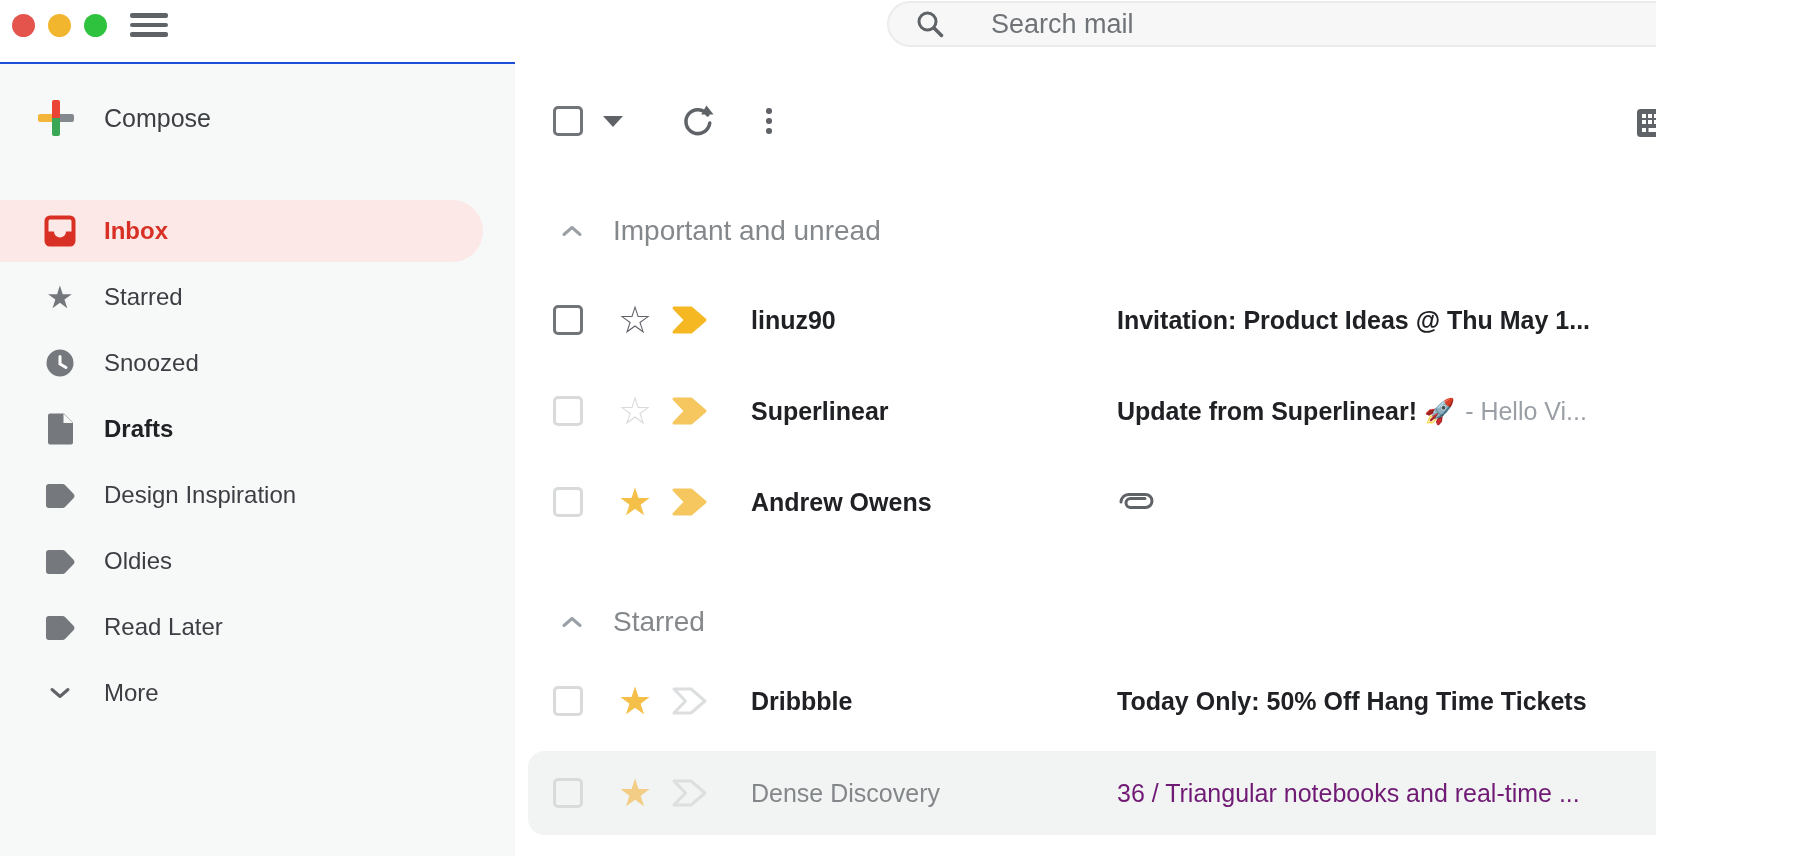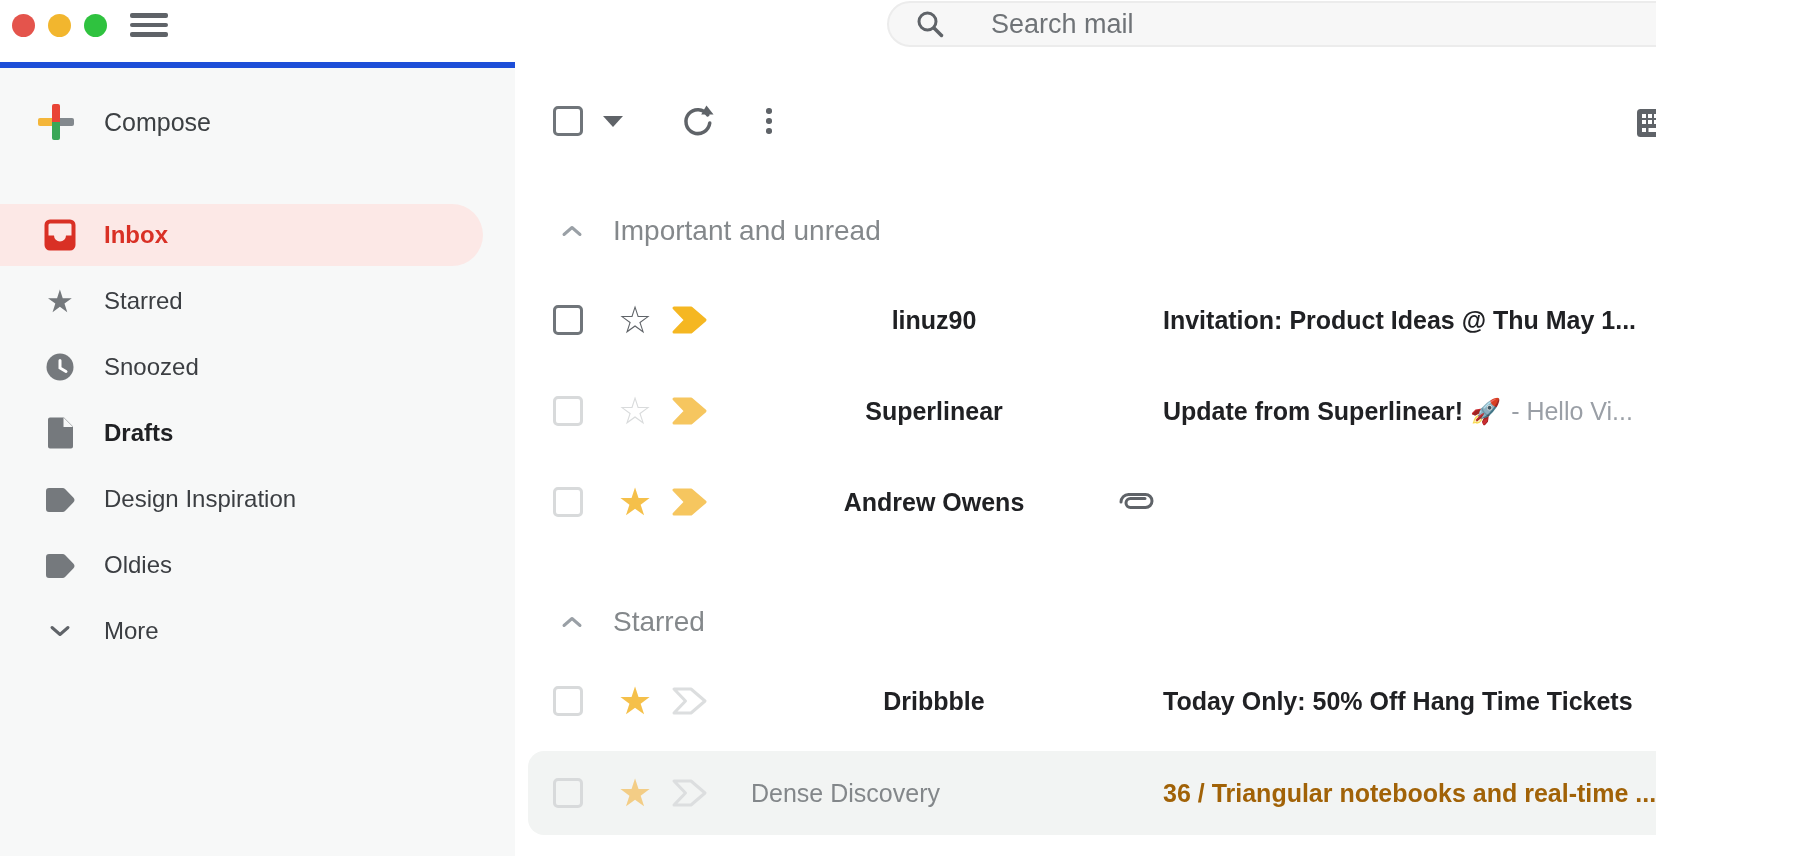--- a/index.html
+++ b/index.html
@@ -24,21 +24,21 @@
   .caret-down{width:0;height:0;border-left:10px solid transparent;border-right:10px solid transparent;
               border-top:11px solid #5f6368;}
   .avatar{position:absolute;left:1744px;top:3px;width:55px;height:55px;border-radius:50%;
           background:
             radial-gradient(circle at 50% 30%, #f0d694 0 24%, transparent 25%),
             radial-gradient(circle at 50% 52%, #e2ad7e 0 30%, #ecca8c 31% 52%, transparent 53%),
             radial-gradient(circle at 50% 50%, #e8c981 0 60%, #79805f 61%);}
 
   
   .sidebar{position:absolute;top:62px;left:0;width:515px;height:794px;background:#f7f8f8;
-           border-top:6px solid #1d4ed8;box-sizing:border-box;}
+           border-top:2px solid #1d4ed8;box-sizing:border-box;}
   .compose{position:absolute;top:28px;left:38px;height:52px;display:flex;align-items:center;cursor:pointer;}
   .plus{position:relative;width:36px;height:36px;}
   .plus i{position:absolute;display:block;}
   .plus .h-l{left:0;top:14px;width:18px;height:8px;background:#f4b63a;border-radius:2px 0 0 2px;}
   .plus .h-r{left:18px;top:14px;width:18px;height:8px;background:#83898e;border-radius:0 2px 2px 0;}
   .plus .v-t{left:14px;top:0;width:8px;height:18px;background:#e94436;border-radius:2px 2px 0 0;}
   .plus .v-b{left:14px;top:18px;width:8px;height:18px;background:#3aa757;border-radius:0 0 2px 2px;}
   .compose .lbl{margin-left:30px;font-size:25px;color:#3c4043;font-weight:500;}
   .nav{position:absolute;top:134px;left:0;width:515px;}
   .nav-item{position:relative;height:66px;display:flex;align-items:center;cursor:pointer;}
@@ -66,25 +66,25 @@
   .row .cb{width:30px;height:30px;margin-left:25px;border-radius:5px;box-sizing:border-box;background:transparent;flex:none;}
   .cb.dark{border:3px solid #70757a;}
   .cb.light{border:3px solid #d8dadb;}
   .row .star{width:44px;margin-left:30px;font-size:38px;line-height:40px;text-align:center;flex:none;}
   .star.o-dark{color:#5f6368;}
   .star.o-light{color:#d9dbdc;}
   .star.gold{color:#f5c04a;}
   .star.gold-light{color:#f3cd86;}
   .row .imp{margin-left:14px;flex:none;}
   .row .sender{margin-left:42px;width:366px;font-size:25px;color:#202124;flex:none;white-space:nowrap;overflow:hidden;}
-  .sender.b{font-weight:700;text-align:center;}
+  .sender.b{font-weight:700;}
   .sender.read{color:#83878a;font-weight:400;}
-  .row .subjwrap{margin-left:46px;flex:1;white-space:nowrap;overflow:hidden;font-size:25px;display:flex;align-items:baseline;}
+  .row .subjwrap{flex:1;white-space:nowrap;overflow:hidden;font-size:25px;display:flex;align-items:baseline;}
   .subject.b{font-weight:700;color:#202124;}
-  .subject.read{color:#a16207;font-weight:700;}
+  .subject.read{color:#701a75;font-weight:400;}
   .snippet{color:#9a9fa6;margin-left:10px;font-weight:400;}
   .row .trail{width:40px;margin-right:20px;flex:none;display:flex;justify-content:center;align-items:center;}
 </style>
 </head>
 <body>
 
 <div class="screen">
 
   <div class="header">
     <div class="traffic">
@@ -172,20 +172,28 @@
 
       <div class="nav-item">
         <span class="ic">
           <svg width="32" height="30" viewBox="0 0 32 30">
             <path d="M5 4 h13.5 a4 4 0 0 1 2.8 1.2 l8 8.3 a3.6 3.6 0 0 1 0 5 l-8 8.3 a4 4 0 0 1 -2.8 1.2 H5 a3 3 0 0 1 -3 -3 V7 a3 3 0 0 1 3 -3 z" fill="#75797d"></path>
           </svg>
         </span>
         <span class="lbl">Oldies</span>
       </div>
 
+      <div class="nav-item">
+        <span class="ic">
+          <svg width="32" height="30" viewBox="0 0 32 30">
+            <path d="M5 4 h13.5 a4 4 0 0 1 2.8 1.2 l8 8.3 a3.6 3.6 0 0 1 0 5 l-8 8.3 a4 4 0 0 1 -2.8 1.2 H5 a3 3 0 0 1 -3 -3 V7 a3 3 0 0 1 3 -3 z" fill="#75797d"></path>
+          </svg>
+        </span>
+        <span class="lbl">Read Later</span>
+      </div>
 
       <div class="nav-item">
         <span class="ic">
           <svg width="22" height="14" viewBox="0 0 22 14">
             <polyline points="3,3.5 11,10.5 19,3.5" fill="none" stroke="#5f6368" stroke-width="3" stroke-linecap="round" stroke-linejoin="round"></polyline>
           </svg>
         </span>
         <span class="lbl">More</span>
       </div>
 

